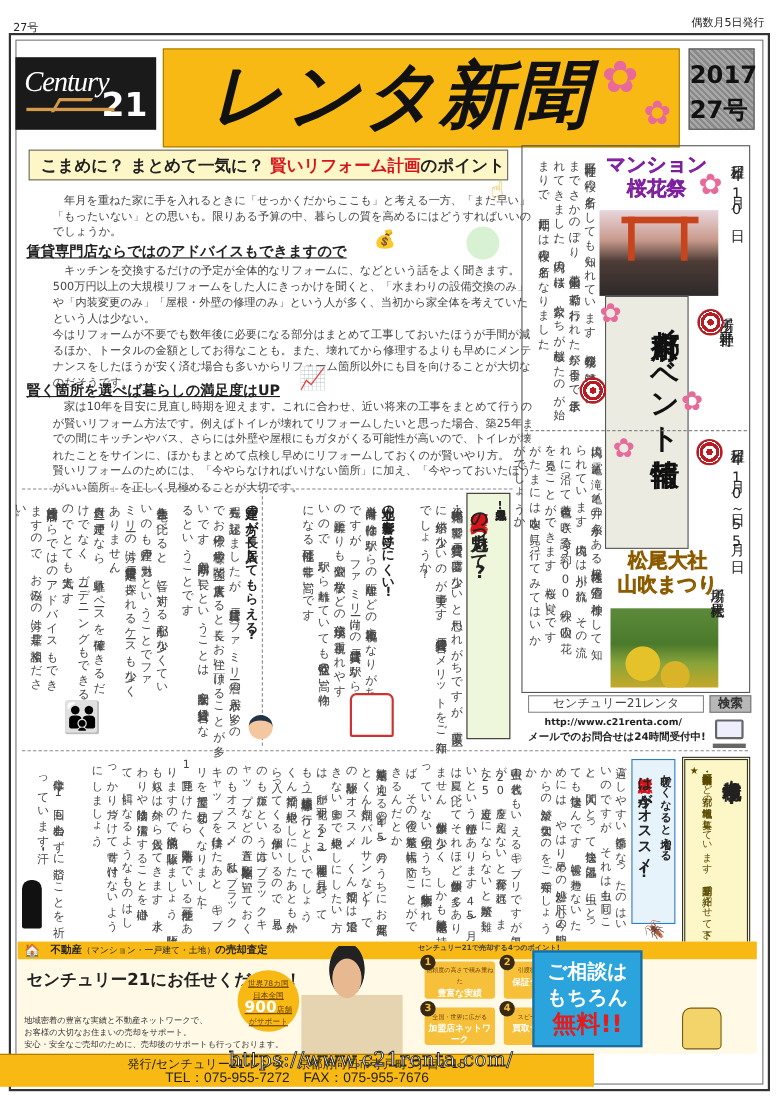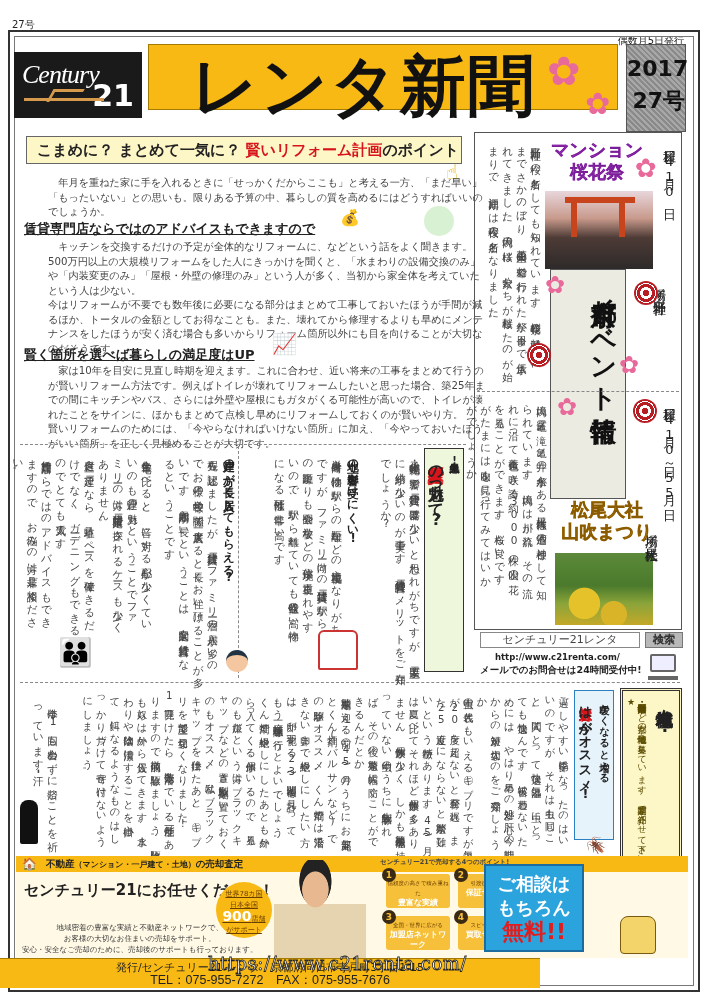--- a/index.html
+++ b/index.html
@@ -1,31 +1,31 @@
 <!DOCTYPE html>
 <html><head>
 <meta charset="utf-8">
 <style>
   * { box-sizing: border-box; margin: 0; padding: 0; }
   body { width: 707px; height: 1000px; background: #fff; font-family: "DejaVu Sans", sans-serif; color: #222; position: relative; overflow: hidden; }
   .topline { position: absolute; top: 14px; left: 12px; right: 12px; height: 16px; font-size: 10px; }
   .topline .l { position: absolute; left: 0; top: 4px; }
-  .topline .r { position: absolute; right: 11px; top: 0; margin-top: 20px; }
+  .topline .r { position: absolute; right: 0; top: 0; }
   .frame { position: absolute; left: 8px; top: 30px; width: 692px; height: 962px; border: 2px solid #333; }
   .frame-inner { position: absolute; left: 4px; top: 4px; right: 4px; bottom: 4px; border: 1px solid #777; }
   
   .logo { position: absolute; left: 14px; top: 52px; width: 128px; height: 66px; background: #1a1a1a; color: #fff; }
   .logo .c { position: absolute; left: 8px; top: 8px; font-family: "Liberation Serif", serif; font-size: 26px; font-style: italic; letter-spacing: -1px; }
   .logo .n { position: absolute; right: 8px; top: 26px; font-size: 30px; font-weight: bold; }
   .logo .roof { position: absolute; left: 10px; top: 46px; width: 80px; height: 12px; border-top: 3px solid #d59a4c; }
   .logo .roof:before { content: ""; position: absolute; left: 26px; top: -12px; width: 28px; height: 10px; border-left: 3px solid #d59a4c; border-top: 3px solid #d59a4c; transform: skewX(-30deg); }
-  .title-band { position: absolute; left: 148px; top: 44px; width: 470px; height: 66px; background: #f9b914; border: 1px solid #a57a00; }
+  .title-band { position: absolute; left: 148px; top: 44px; width: 470px; height: 90px; background: #f9b914; border: 1px solid #a57a00; font-style: italic; }
   .title-band .t { position: absolute; left: 42px; top: 0; font-size: 66px; font-weight: bold; color: #111; letter-spacing: 2px; font-family: "DejaVu Sans", sans-serif; line-height: 84px; }
   .sakura { position: absolute; color: #e86a9a; font-size: 40px; line-height: 1; }
-  .issue { position: absolute; left: 626px; top: 44px; width: 60px; height: 88px; background: #999 repeating-linear-gradient(45deg, #8a8a8a 0 2px, #a8a8a8 2px 4px); border: 1px solid #555; text-align: right; font-weight: bold; font-size: 22px; line-height: 32px; color: #111; padding-top: 8px; }
+  .issue { position: absolute; left: 626px; top: 44px; width: 60px; height: 74px; background: #999 repeating-linear-gradient(45deg, #8a8a8a 0 2px, #a8a8a8 2px 4px); border: 1px solid #555; text-align: left; font-weight: bold; font-size: 22px; line-height: 32px; color: #111; padding-top: 8px; }
   
   .headline { position: absolute; left: 26px; top: 136px; width: 436px; height: 28px; background: #fdf6c6; border: 1px solid #666; font-size: 15px; font-weight: bold; line-height: 26px; padding-left: 10px; }
   .headline .red { color: #d7141c; }
   .body { position: absolute; left: 24px; width: 440px; font-size: 10.2px; line-height: 14.5px; color: #444; margin-left: 24px; }
   .sub { position: absolute; left: 24px; font-size: 13px; font-weight: bold; text-decoration: underline; color: #222; }
   .dashed-h { position: absolute; border-top: 1px dashed #888; }
   .dashed-v { position: absolute; border-left: 1px dashed #888; }
   
   .event-col { position: absolute; left: 474px; top: 132px; width: 208px; height: 498px; border: 1px solid #555; }
   .evt-title-p { position: absolute; color: #b84ad0; font-weight: bold; font-size: 18px; text-align: center; line-height: 22px; -webkit-text-stroke: 0.4px #7a1d99; }
@@ -56,24 +56,24 @@
   .blue-box { position: absolute; left: 574px; top: 690px; width: 40px; height: 150px; background: #e6f3fb; border: 1px solid #2c7fc0; }
   .blue-box .s { position: absolute; top: 6px; left: 22px; font-size: 10px; font-weight: bold; writing-mode: vertical-rl; text-orientation: upright; }
   .blue-box .m { position: absolute; top: 6px; left: 3px; font-size: 13px; font-weight: bold; writing-mode: vertical-rl; text-orientation: upright; line-height: 15px; }
   .blue-box .m .red { color: #d7141c; }
   .region-box { position: absolute; left: 620px; top: 688px; width: 62px; height: 176px; border: 3px double #333; background: #fdf7c8; }
   .region-box .h { position: absolute; right: 4px; top: 6px; font-size: 17px; font-weight: bold; writing-mode: vertical-rl; text-orientation: upright; line-height: 20px; }
   .region-box .b { position: absolute; left: 2px; top: 6px; font-size: 9px; line-height: 11px; color: #5a4b00; writing-mode: vertical-rl; text-orientation: upright; height: 164px; }
   
   .ad { position: absolute; left: 16px; top: 856px; width: 672px; height: 102px; background: #fff9e6; }
   .ad .bar { position: absolute; left: 0; top: 0; right: 0; height: 16px; background: #f9b914; font-size: 9.5px; font-weight: bold; line-height: 16px; padding-left: 30px; color: #222; }
-  .ad .bar .sm { font-size: 8px; font-weight: bold; }
+  .ad .bar .sm { font-size: 8px; font-weight: normal; }
   .ad .h1 { position: absolute; left: 8px; top: 24px; font-size: 15px; font-weight: bold; color: #222; line-height: 20px; }
   .ad .h1 .red { color: #d7141c; }
-  .ad .p { position: absolute; left: 6px; top: 66px; font-size: 7.5px; line-height: 11px; color: #333; text-align: center; }
+  .ad .p { position: absolute; left: 6px; top: 66px; font-size: 7.5px; line-height: 11px; color: #333; }
   .ad .circle { position: absolute; left: 200px; top: 26px; width: 56px; height: 56px; border-radius: 50%; background: #f9b914; text-align: center; font-size: 7px; line-height: 11px; padding-top: 7px; color: #6a3d00; text-decoration: underline; }
   .ad .circle b { font-size: 14px; color: #fff; }
   .ad .person { position: absolute; left: 258px; top: 4px; width: 92px; height: 98px; background: radial-gradient(ellipse at 45% 30%, #e8b890 0 18%, transparent 19%), radial-gradient(ellipse at 45% 22%, #222 0 22%, transparent 23%), linear-gradient(180deg, transparent 45%, #e6d3b0 45%); }
   .points { position: absolute; left: 360px; top: 2px; width: 160px; height: 98px; }
   .points .cap { position: absolute; left: 4px; top: 0; font-size: 6.5px; font-weight: bold; color: #444; }
   .pt { position: absolute; width: 64px; height: 34px; background: #f6c03a; border-radius: 3px; color: #fff; font-size: 8px; font-weight: bold; text-align: center; line-height: 10px; padding-top: 4px; }
   .pt .small { display: block; font-size: 5.5px; color: #6a3d00; font-weight: normal; }
   .pt .num { position: absolute; left: -4px; top: -6px; width: 14px; height: 14px; border-radius: 50%; background: #3a2a14; color: #f6c03a; font-size: 9px; line-height: 14px; }
   .consult { position: absolute; left: 484px; top: 864px; width: 100px; height: 88px; background: #2ba3dc; border: 2px solid #1b6da0; text-align: center; color: #fff; font-size: 18px; font-weight: bold; line-height: 24px; padding-top: 6px; }
   .consult .red { color: #e31d1d; display: block; font-size: 22px; }

